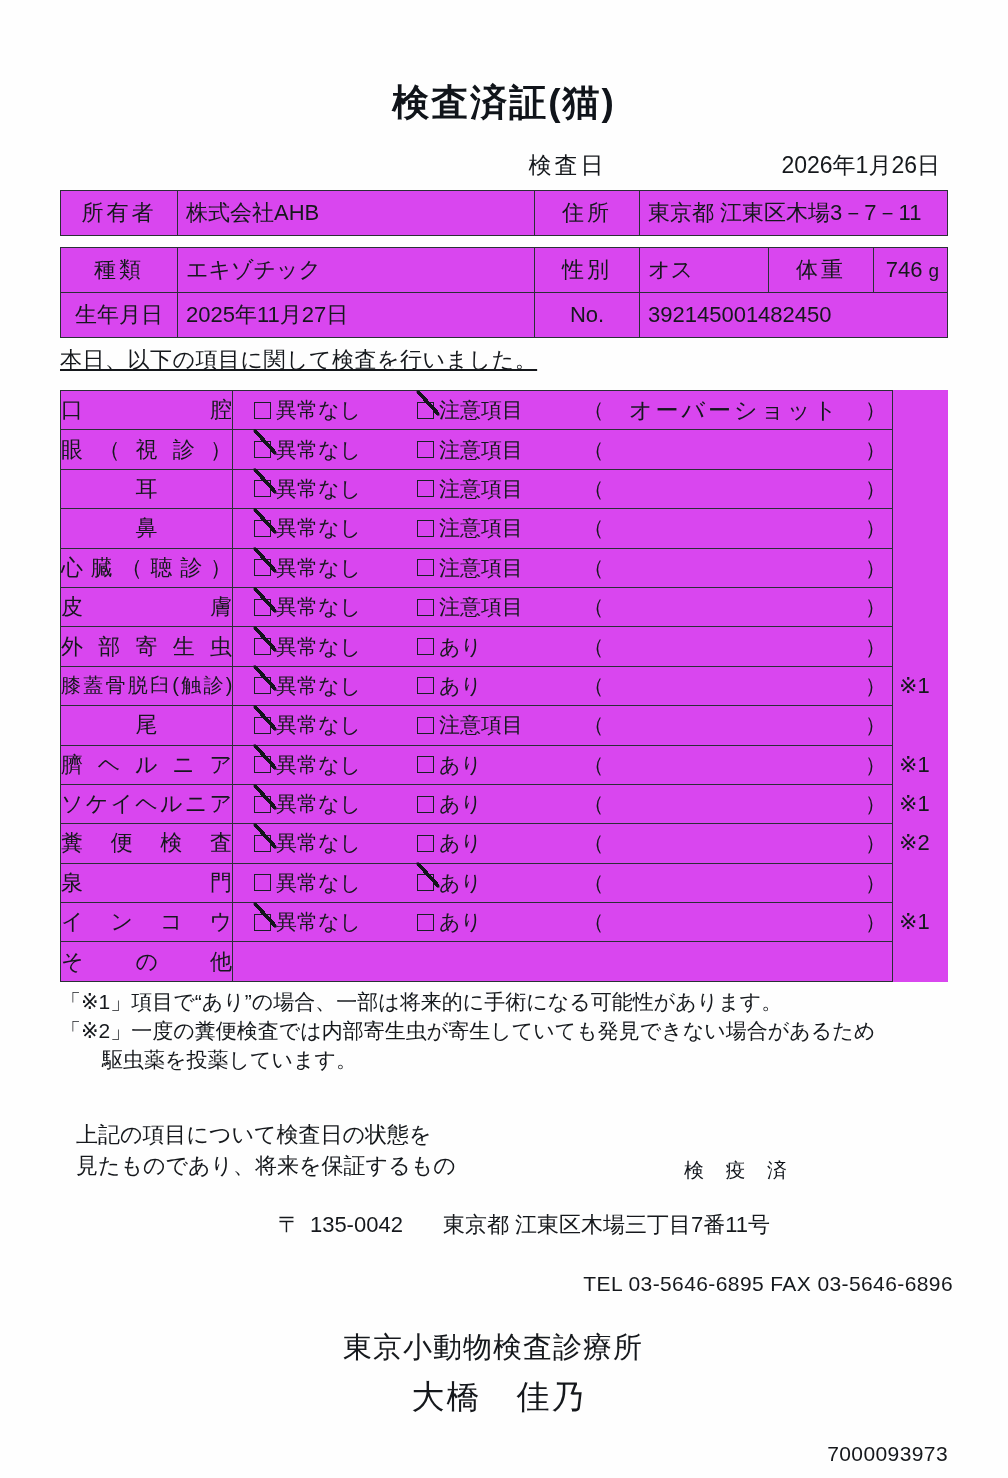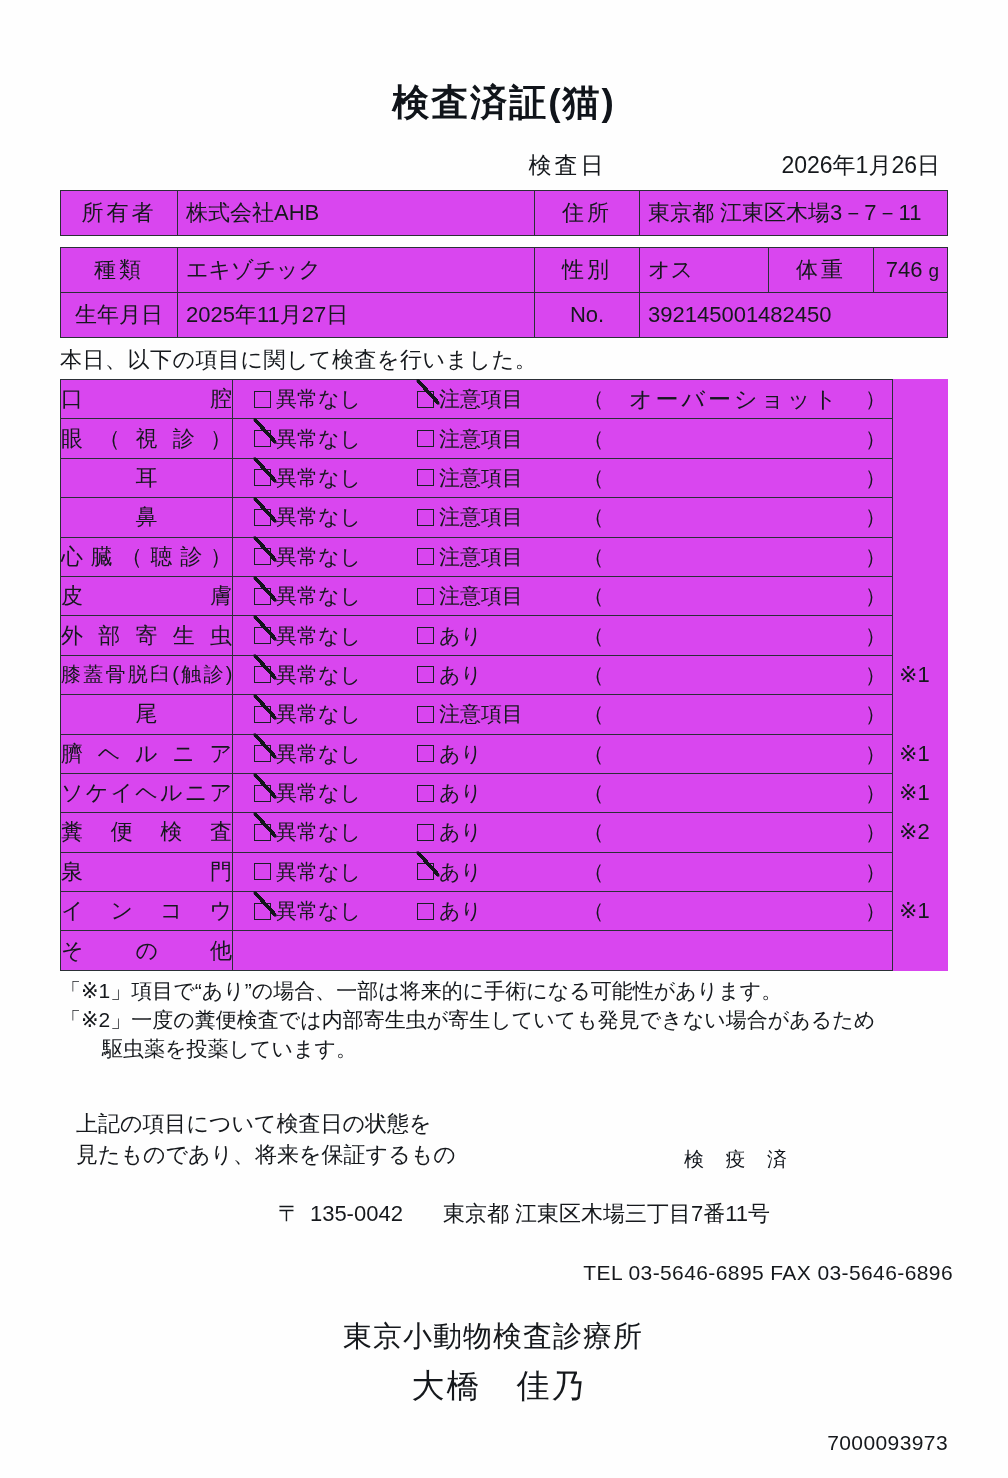--- a/index.html
+++ b/index.html
@@ -77,23 +77,24 @@
 
   
   #info-table { width: 888px; margin-top: 11px; }
   #info-table td { height: 44px; }
   .wt-val { text-align: right; padding-right: 14px; }
   .wt-unit { font-size: 19px; padding-left: 6px; }
 
   
   .intro {
     width: 888px;
-    margin: 7px auto 4px auto;
+    margin: 7px auto 15px auto;
     font-size: 22px;
     letter-spacing: 0.5px;
+    text-decoration: underline;
   }
 
   
   #exam-table { width: 888px; }
   #exam-table td {
     height: 38.4px;
     padding: 0;
   }
   .exam-label {
     width: 172px;

